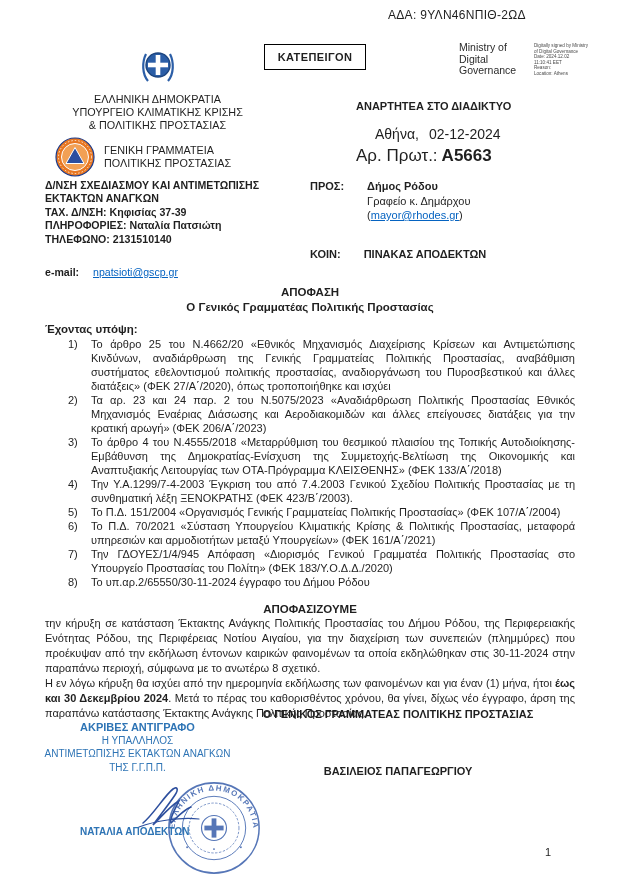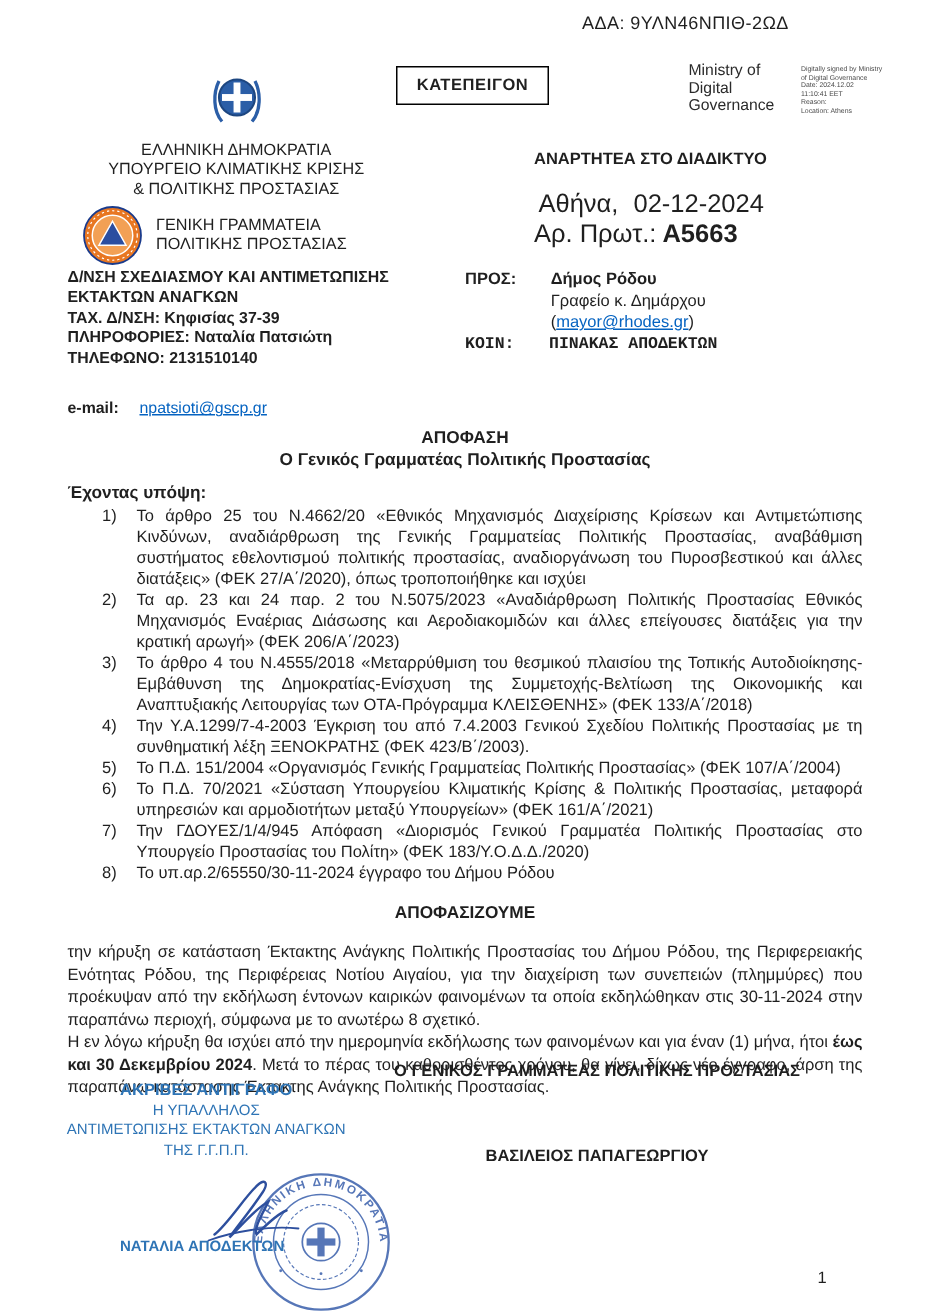--- a/index.html
+++ b/index.html
@@ -18,38 +18,38 @@
   
   .emblem-wrap{left:50px;top:48px;width:215px;text-align:center;}
   .letterhead-lines{margin-top:3px;font-size:10.8px;line-height:13px;}
   .secretariat{left:55px;top:137px;display:flex;align-items:center;gap:9px;}
   .secretariat-lines{font-size:10.8px;line-height:13.5px;text-align:left;}
   .directorate{left:45px;top:179px;width:275px;font-size:10.6px;line-height:13.4px;font-weight:bold;}
   .email-row a{color:#0563C1;text-decoration:underline;font-weight:normal;margin-top:32px;}
   .email-row .lbl{display:inline-block;width:48px;margin-top:20px;}
   
   .net-post{left:356px;top:100px;font-weight:bold;font-size:11px;}
-  .city-date{left:359px;top:126px;font-size:17px;}
+  .city-date{left:375px;top:126px;font-size:14px;}
   .city-date span{margin-right:10px;}
   .protocol{left:356px;top:146px;font-size:17px;}
   .protocol b{margin-left:4px;}
   .pros{left:310px;top:179px;font-size:11px;line-height:14.5px;display:flex;gap:23px;}
   .pros .label{font-weight:bold;}
   .pros a{color:#0563C1;text-decoration:underline;}
-  .koin{left:310px;top:224px;font-size:11px;display:flex;gap:23px;font-weight:bold;font-family:Liberation Mono, monospace;}
+  .koin{left:310px;top:248px;font-size:11px;display:flex;gap:23px;font-weight:bold;}
   
   .doc-body{left:45px;top:285px;width:530px;font-size:11px;line-height:14px;}
   .doc-title{text-align:center;font-weight:bold;font-size:11.5px;line-height:15px;}
   .having{font-weight:bold;font-size:11.5px;margin-top:7px;}
   .ref-list{margin-top:1px;}
   .ref-item{display:flex;}
   .ref-num{width:23px;flex:0 0 23px;text-align:left;padding-left:23px;box-sizing:content-box;}
   .ref-num span{display:inline-block;width:23px;}
   .ref-text{flex:1;text-align:justify;}
-  .verdict{text-align:center;font-weight:bold;font-size:11.5px;margin:13px 0 12px 0;}
+  .verdict{text-align:center;font-weight:bold;font-size:11.5px;margin:13px 0 0 0;}
   .para{text-align:justify;line-height:15px;font-size:11px;}
   
   .secretary-title{left:258px;top:708px;width:280px;text-align:center;font-weight:bold;font-size:11px;}
   .secretary-name{left:258px;top:765px;width:280px;text-align:center;font-weight:bold;font-size:11px;}
   .certified{left:30px;top:721px;width:215px;text-align:center;color:#2E74B5;font-size:10px;line-height:13.2px;}
   .certified .head{font-weight:bold;font-size:11px;color:#2E74B5;}
   .employee-name{left:80px;top:826px;color:#2E74B5;font-weight:bold;font-size:10px;}
   .stamp{left:166px;top:780px;}
   .signature{left:135px;top:785px;}
   .page-num{left:545px;top:846px;font-size:11px;}

